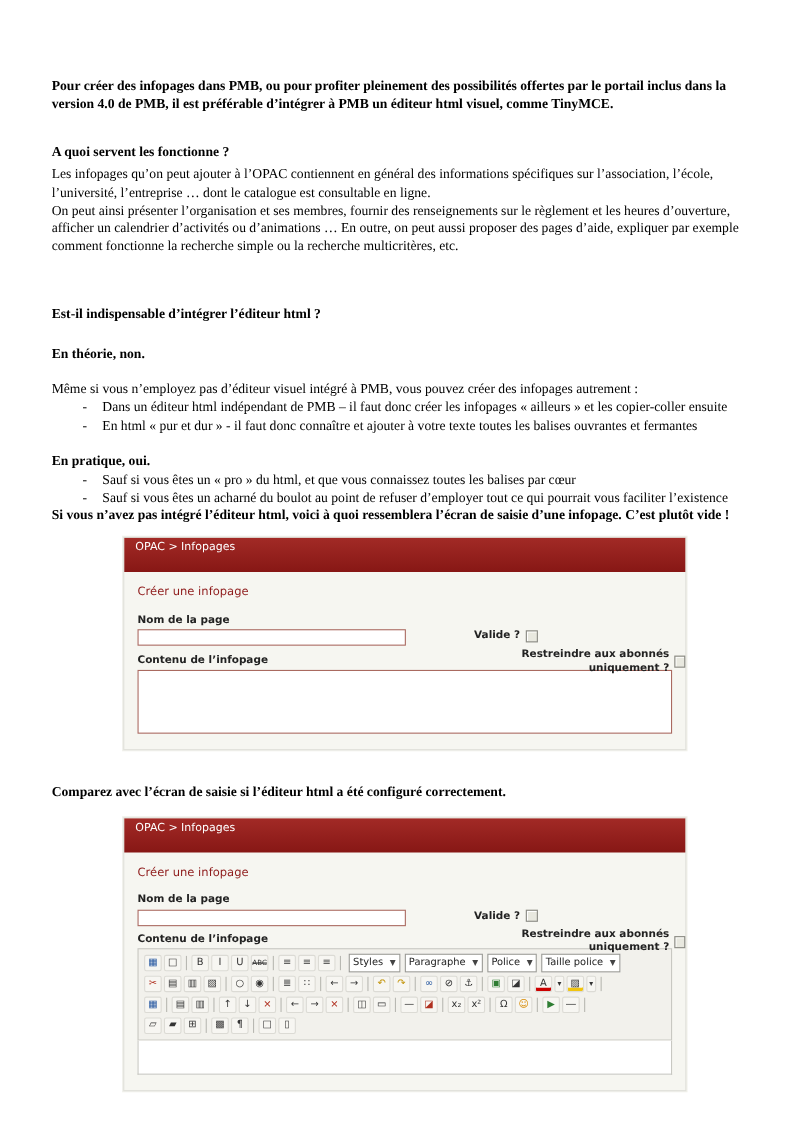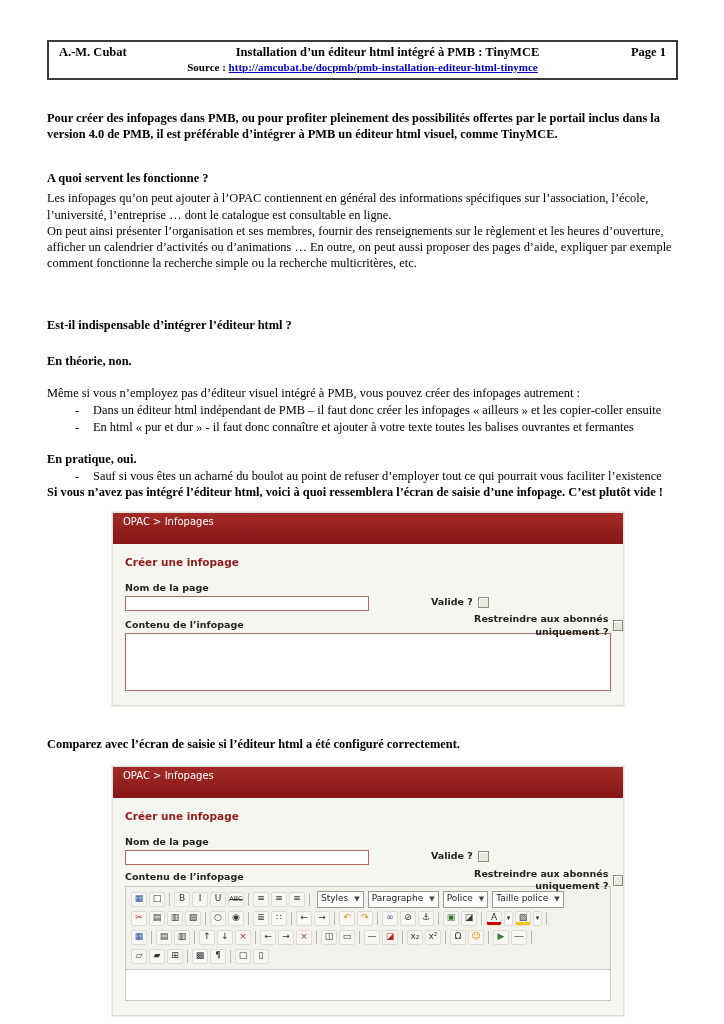--- a/index.html
+++ b/index.html
@@ -38,21 +38,21 @@
   .shot{
     margin-left:65px;width:510px;background:#f6f6f1;
     border:1px solid #e0e0da;box-shadow:0 0 0 1px #f0f0ea;
     font-family:"DejaVu Sans", sans-serif;
   }
   .shot-bar{
     height:31px;line-height:17px;background:linear-gradient(#a22a26,#871715);
     color:#ffffff;font-size:10px;padding-left:10px;
   }
   .shot-body{padding:8px 12px 14px 12px;position:relative;}
-  .shot-title{color:#8f1c1c;font-weight:bold;font-size:10.5px;margin:4px 0 12px 0;}
+  .shot-title{color:#8f1c1c;font-weight:normal;font-size:10.5px;margin:4px 0 12px 0;}
   .field-label{font-size:9.5px;font-weight:bold;color:#222;margin-bottom:2px;}
   .name-input{
     width:238px;height:13px;border:1px solid #aa6a60;background:#fff;
     font-size:9px;padding:0 2px;display:block;
   }
   .right-opts{position:absolute;left:318px;top:52px;font-size:9.5px;font-weight:bold;color:#222;text-align:right;}
   .opt-line{display:flex;align-items:center;gap:5px;margin-bottom:5px;}
   .checkbox{
     width:9px;height:9px;background:#e8e8df;border:1px solid #8a8a84;
     display:inline-block;box-shadow:inset 1px 1px 0 #fff;
@@ -87,31 +87,20 @@
   .editor-canvas{
     height:30px;background:#fff;border:1px solid #c8c8c2;border-top:none;
   }
   .strike{text-decoration:line-through;font-size:6.5px;letter-spacing:0;}
 </style>
 </head>
 <body>
 
 <div class="page">
 
-  <div class="header-box">
-    <div class="header-row1">
-      <span>A.-M. Cubat</span>
-      <span class="header-title">Installation d’un éditeur html intégré à PMB : TinyMCE</span>
-      <span class="header-page">Page 1</span>
-    </div>
-    <div class="header-row2">
-      <span>Source :</span>
-      <span class="source-link">http://amcubat.be/docpmb/pmb-installation-editeur-html-tinymce</span>
-    </div>
-  </div>
 
   <div class="doc-body">
     <div class="intro para-bold">Pour créer des infopages dans PMB, ou pour profiter pleinement des possibilités offertes par le portail inclus dans la version 4.0 de PMB, il est préférable d’intégrer à PMB un éditeur html visuel, comme TinyMCE.</div>
 
     <div class="h-section">A quoi servent les fonctionne ?</div>
     <div class="block">
       <div>Les infopages qu’on peut ajouter à l’OPAC contiennent en général des informations spécifiques sur l’association, l’école, l’université,  l’entreprise … dont le catalogue est consultable en ligne.</div>
       <div>On peut ainsi présenter l’organisation et ses membres, fournir des renseignements sur le règlement et les heures d’ouverture, afficher un calendrier d’activités ou d’animations … En outre, on peut aussi proposer des pages d’aide, expliquer par exemple comment fonctionne la recherche simple ou la recherche multicritères, etc.</div>
     </div>
 
@@ -120,20 +109,21 @@
     <div class="para-bold gap-md">En théorie, non.</div>
 
     <div class="gap-sm">Même si vous n’employez pas d’éditeur visuel intégré à PMB, vous pouvez créer des infopages autrement :</div>
     <div class="dash-list">
       <div class="dash-item">Dans un éditeur html indépendant de PMB – il faut donc créer les infopages « ailleurs » et les copier-coller ensuite</div>
       <div class="dash-item">En html « pur et dur » - il faut donc connaître et ajouter à votre texte toutes les balises ouvrantes et fermantes</div>
     </div>
 
     <div class="para-bold gap-sm">En pratique, oui.</div>
     <div class="dash-list block">
+      <div class="dash-item">Sauf si vous êtes un « pro » du html, et que vous connaissez toutes les balises par cœur</div>
       <div class="dash-item">Sauf si vous êtes un acharné du boulot au point de refuser d’employer tout ce qui pourrait vous faciliter l’existence</div>
     </div>
 
     <div class="para-bold" style="">Si vous n’avez pas intégré l’éditeur html, voici à quoi ressemblera l’écran de saisie d’une infopage. C’est plutôt vide !</div>
 
     <div class="shot" style="margin-top:12px;">
       <div class="shot-bar">OPAC &gt; Infopages</div>
       <div class="shot-body">
         <div class="shot-title">Créer une infopage</div>
         <div class="field-label">Nom de la page</div>

